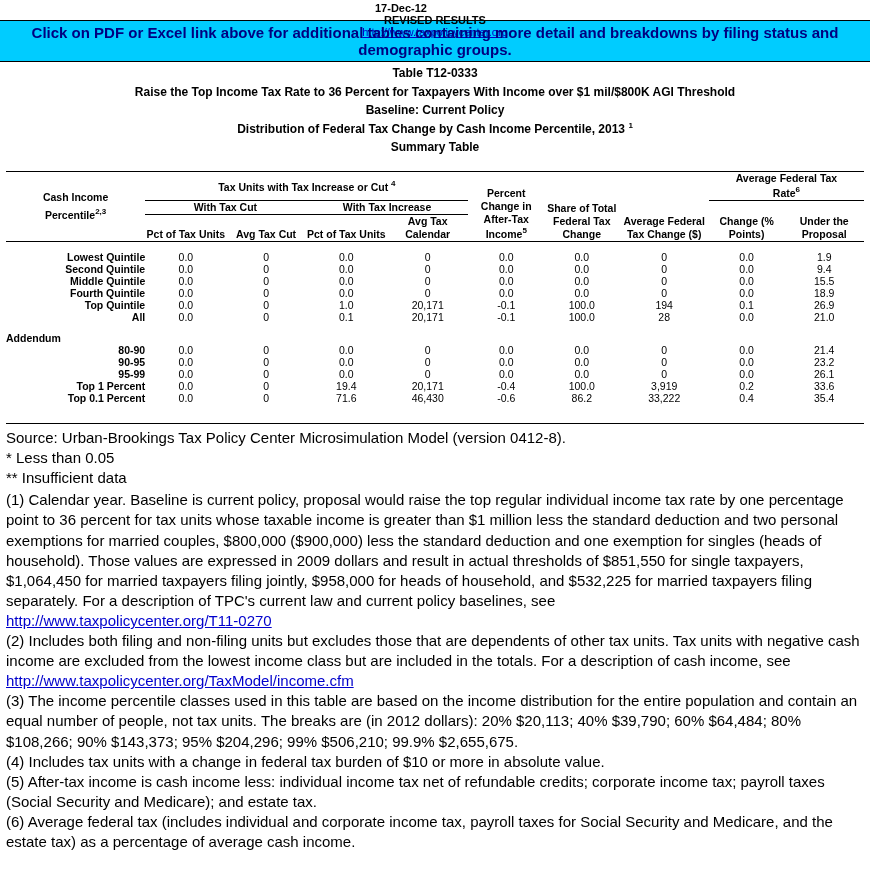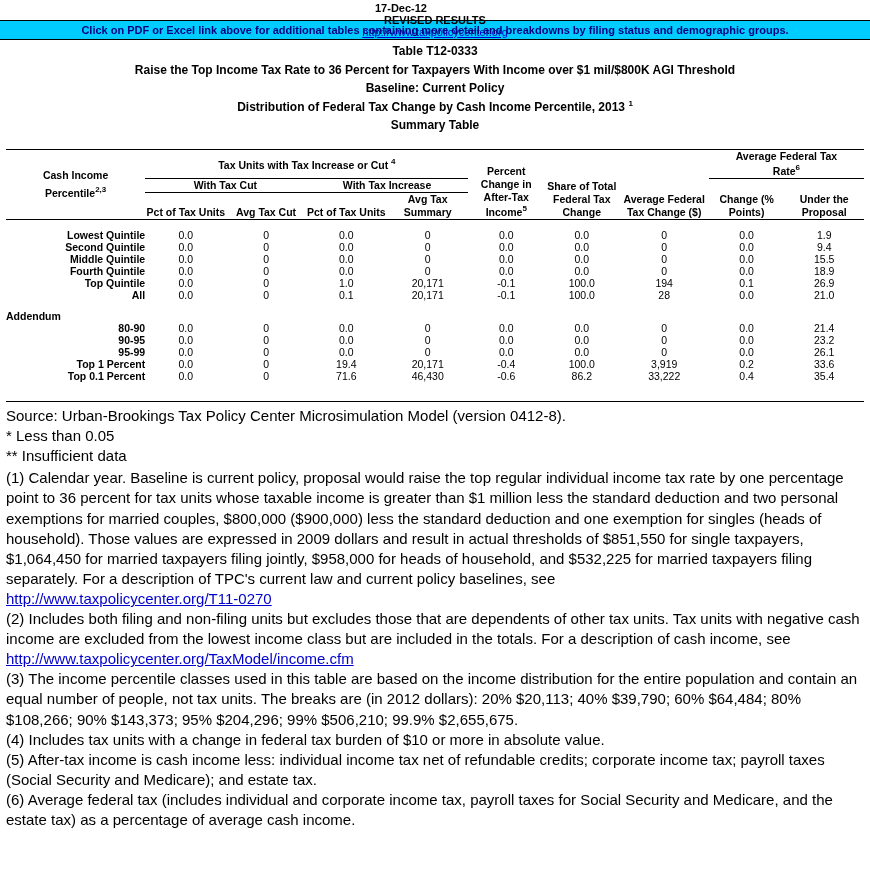--- a/index.html
+++ b/index.html
@@ -36,21 +36,21 @@
   .topbar .revised { flex: 1; }
   .topbar .url {
     color: #0000cc;
     text-decoration: underline;
     font-weight: normal;
   }
   .bluebar {
     background: #00ccff;
     text-align: center;
     font-weight: bold;
-    font-size: 11px;
+    font-size: 15px;
     padding: 3px 0 3px 0;
     border-top: 1px solid #000;
     border-bottom: 1px solid #000;
     color: #000080;
   }
 
   
   .titles {
     text-align: center;
     margin-top: 2px;
@@ -186,21 +186,21 @@
       <tr>
         <td class="grouphdr uline" colspan="2">With Tax Cut</td>
         <td class="grouphdr uline" colspan="2">With Tax Increase</td>
         <td style="width:76px"></td>
         <td style="width:80px"></td>
       </tr>
       <tr class="hdr-bot">
         <td class="colhdr">Pct of Tax Units</td>
         <td class="colhdr">Avg Tax Cut</td>
         <td class="colhdr">Pct of Tax Units</td>
-        <td class="colhdr">Avg Tax Summary</td>
+        <td class="colhdr">Avg Tax Calendar</td>
         <td class="colhdr">Change (% Points)</td>
         <td class="colhdr">Under the Proposal</td>
       </tr>
     </thead>
     <tbody>
       <tr class="spacer">
           <td colspan="10"></td>
         </tr>
 
       <tr>

